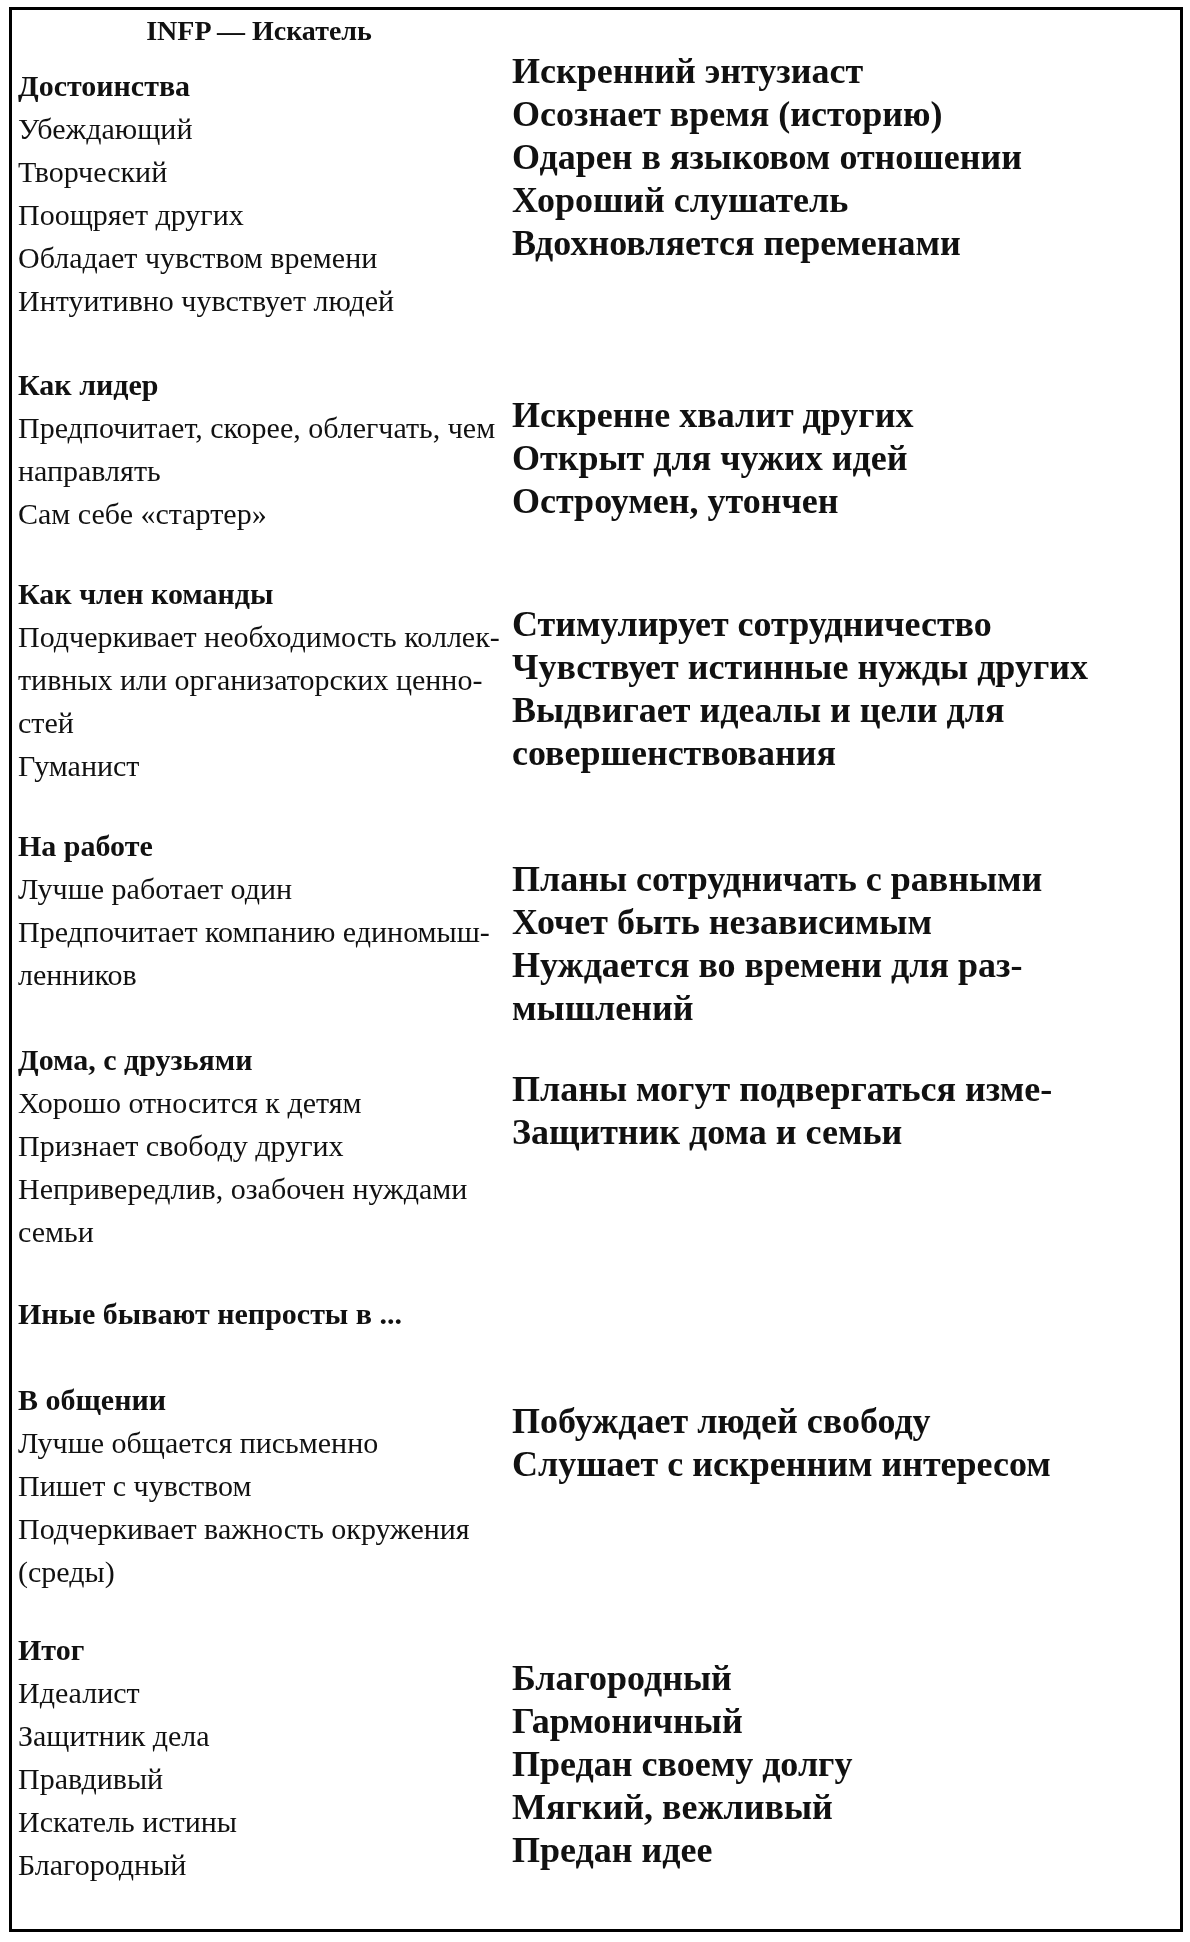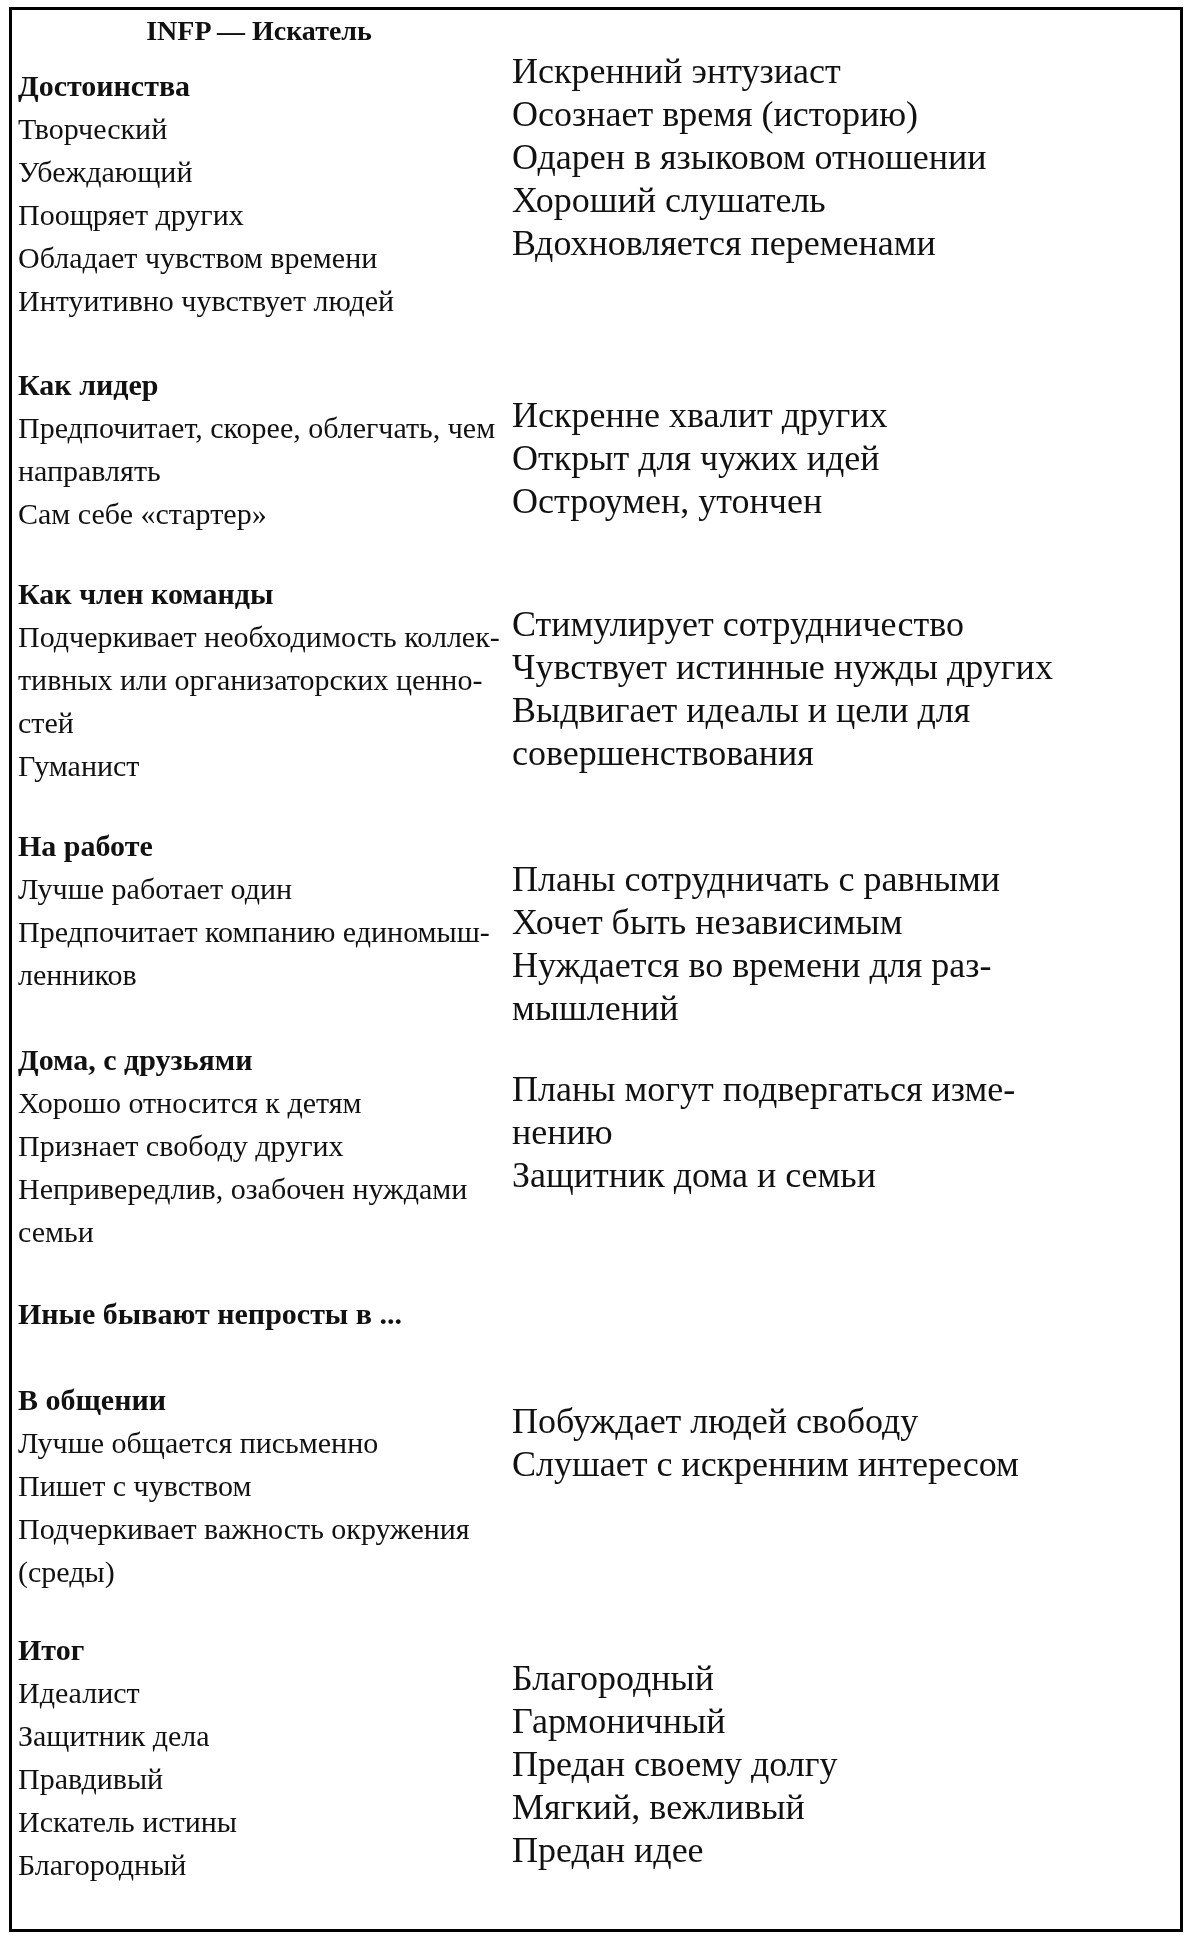--- a/index.html
+++ b/index.html
@@ -7,43 +7,43 @@
     width:1190px;height:1942px;background:#ffffff;position:relative;
     font-family:"Liberation Serif","DejaVu Serif",serif;color:#111;
     overflow:hidden;
   }
   .page-border{
     position:absolute;left:9px;top:7px;width:1174px;height:1925px;
     border:3px solid #000;box-sizing:border-box;
   }
   .col{position:absolute;top:0;height:100%;}
   .col-left{left:18px;width:482px;}
-  .col-right{left:512px;width:662px;}
+  .col-right{left:512px;width:662px;font-weight:bold;}
   .block{position:absolute;left:0;width:100%;}
   .h,.ln{line-height:43px;white-space:nowrap;}
   .col-left .h,.col-left .ln{font-size:30px;}
   .col-right .ln{font-size:36px;}
   .h{font-weight:700;font-family:Liberation Serif, serif;}
   .title{
     position:absolute;top:4px;left:0;width:100%;text-align:center;
     font-size:28px;font-weight:700;line-height:54px;white-space:nowrap;
   }
 </style>
 </head>
 <body>
 
 <div class="page-border"></div>
 
 <div class="col col-left">
   <div class="title">INFP — Искатель</div>
 
   <section class="block" style="top:64px">
     <div class="h">Достоинства</div>
+    <div class="ln">Убеждающий</div>
     <div class="ln">Творческий</div>
-    <div class="ln">Убеждающий</div>
     <div class="ln">Поощряет других</div>
     <div class="ln">Обладает чувством времени</div>
     <div class="ln">Интуитивно чувствует людей</div>
   </section>
 
   <section class="block" style="top:363px">
     <div class="h">Как лидер</div>
     <div class="ln">Предпочитает, скорее, облегчать, чем</div>
     <div class="ln">направлять</div>
     <div class="ln">Сам себе «стартер»</div>
@@ -119,21 +119,20 @@
 
   <section class="block" style="top:858px">
     <div class="ln">Планы сотрудничать с равными</div>
     <div class="ln">Хочет быть независимым</div>
     <div class="ln">Нуждается во времени для раз-</div>
     <div class="ln">мышлений</div>
   </section>
 
   <section class="block" style="top:1068px">
     <div class="ln">Планы могут подвергаться изме-</div>
-    <div class="ln">нению</div>
     <div class="ln">Защитник дома и семьи</div>
   </section>
 
   <section class="block" style="top:1400px">
     <div class="ln">Побуждает людей свободу</div>
     <div class="ln">Слушает с искренним интересом</div>
   </section>
 
   <section class="block" style="top:1657px">
     <div class="ln">Благородный</div>

